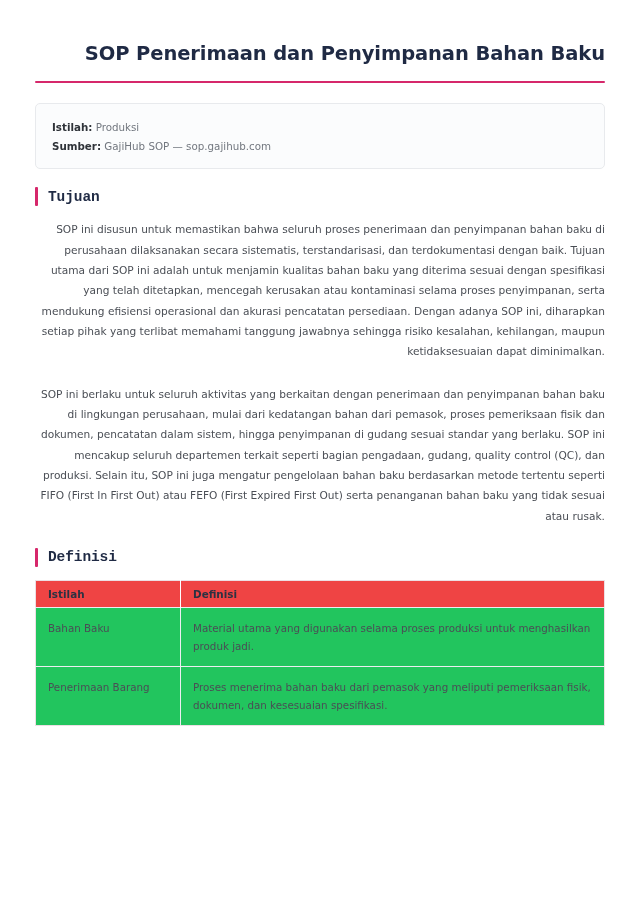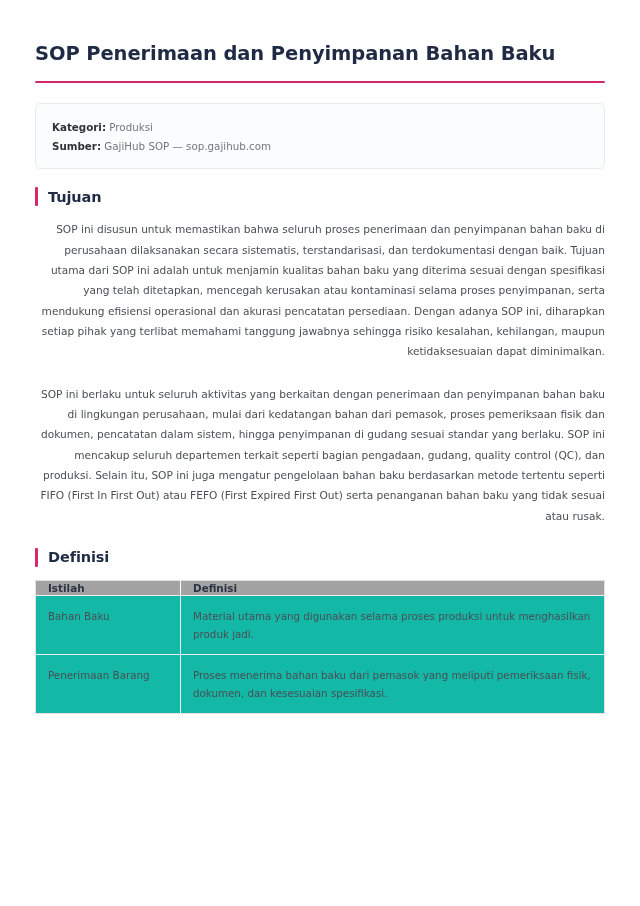--- a/index.html
+++ b/index.html
@@ -27,21 +27,21 @@
   }
 
   
   .doc-title {
     margin: 0;
     padding: 0 0 14px 0;
     font-size: 19.5px;
     font-weight: bold;
     line-height: 1.28;
     color: #1f2a44;
-    text-align: left;
+    text-align: right;
     letter-spacing: -0.1px;
   }
   .title-rule {
     height: 2.5px;
     background: #d6286b;
     border-radius: 2px;
     margin: 0 0 20px 0;
   }
 
   
@@ -86,72 +86,73 @@
     border-radius: 1px;
     margin-right: 10px;
     flex: 0 0 auto;
   }
   .section-title {
     font-size: 14.5px;
     font-weight: bold;
     color: #1f2a44;
     line-height: 1;
     letter-spacing: -0.1px;
+    font-family: Liberation Mono, monospace;
   }
   .section-body {
     font-size: 10.6px;
     line-height: 1.92;
     color: #4a4e55;
     margin: 0 0 22px 0;
     text-align: right;
   }
 
   
   .def-table {
     width: 570px;
     border-collapse: collapse;
     table-layout: fixed;
     margin-top: 2px;
     border: 1px solid #ecdfe4;
   }
   .def-table th {
-    background: #a3a3a3;
+    background: #ef4444;
     color: #2b3242;
     font-size: 10.4px;
     font-weight: bold;
     text-align: left;
-    padding: 1px 12px;
+    padding: 7px 12px;
     border-right: 1px solid #ffffff;
     vertical-align: middle;
   }
   .def-table th:last-child { border-right: none; }
   .def-table td {
     font-size: 10.3px;
     line-height: 1.75;
     color: #4a4e55;
     padding: 11px 12px;
     border-top: 1px solid #eceef0;
     border-right: 1px solid #eceef0;
     vertical-align: top;
-    background: #14b8a6;
+    background: #22c55e;
   }
   .def-table td:last-child { border-right: none; }
   .col-term { width: 120px; }
 </style>
 </head>
 <body>
 
 <div class="page">
 
   <h1 class="doc-title">SOP Penerimaan dan Penyimpanan Bahan Baku</h1>
   <div class="title-rule"></div>
 
   <div class="meta-box">
     <div class="meta-row">
-      <span class="meta-label">Kategori:</span>
+      <span class="meta-label">Istilah:</span>
       <span class="meta-value">Produksi</span>
     </div>
     <div class="meta-row">
       <span class="meta-label">Sumber:</span>
       <span class="meta-value">GajiHub SOP — sop.gajihub.com</span>
     </div>
   </div>
 
 
   <div class="section">

